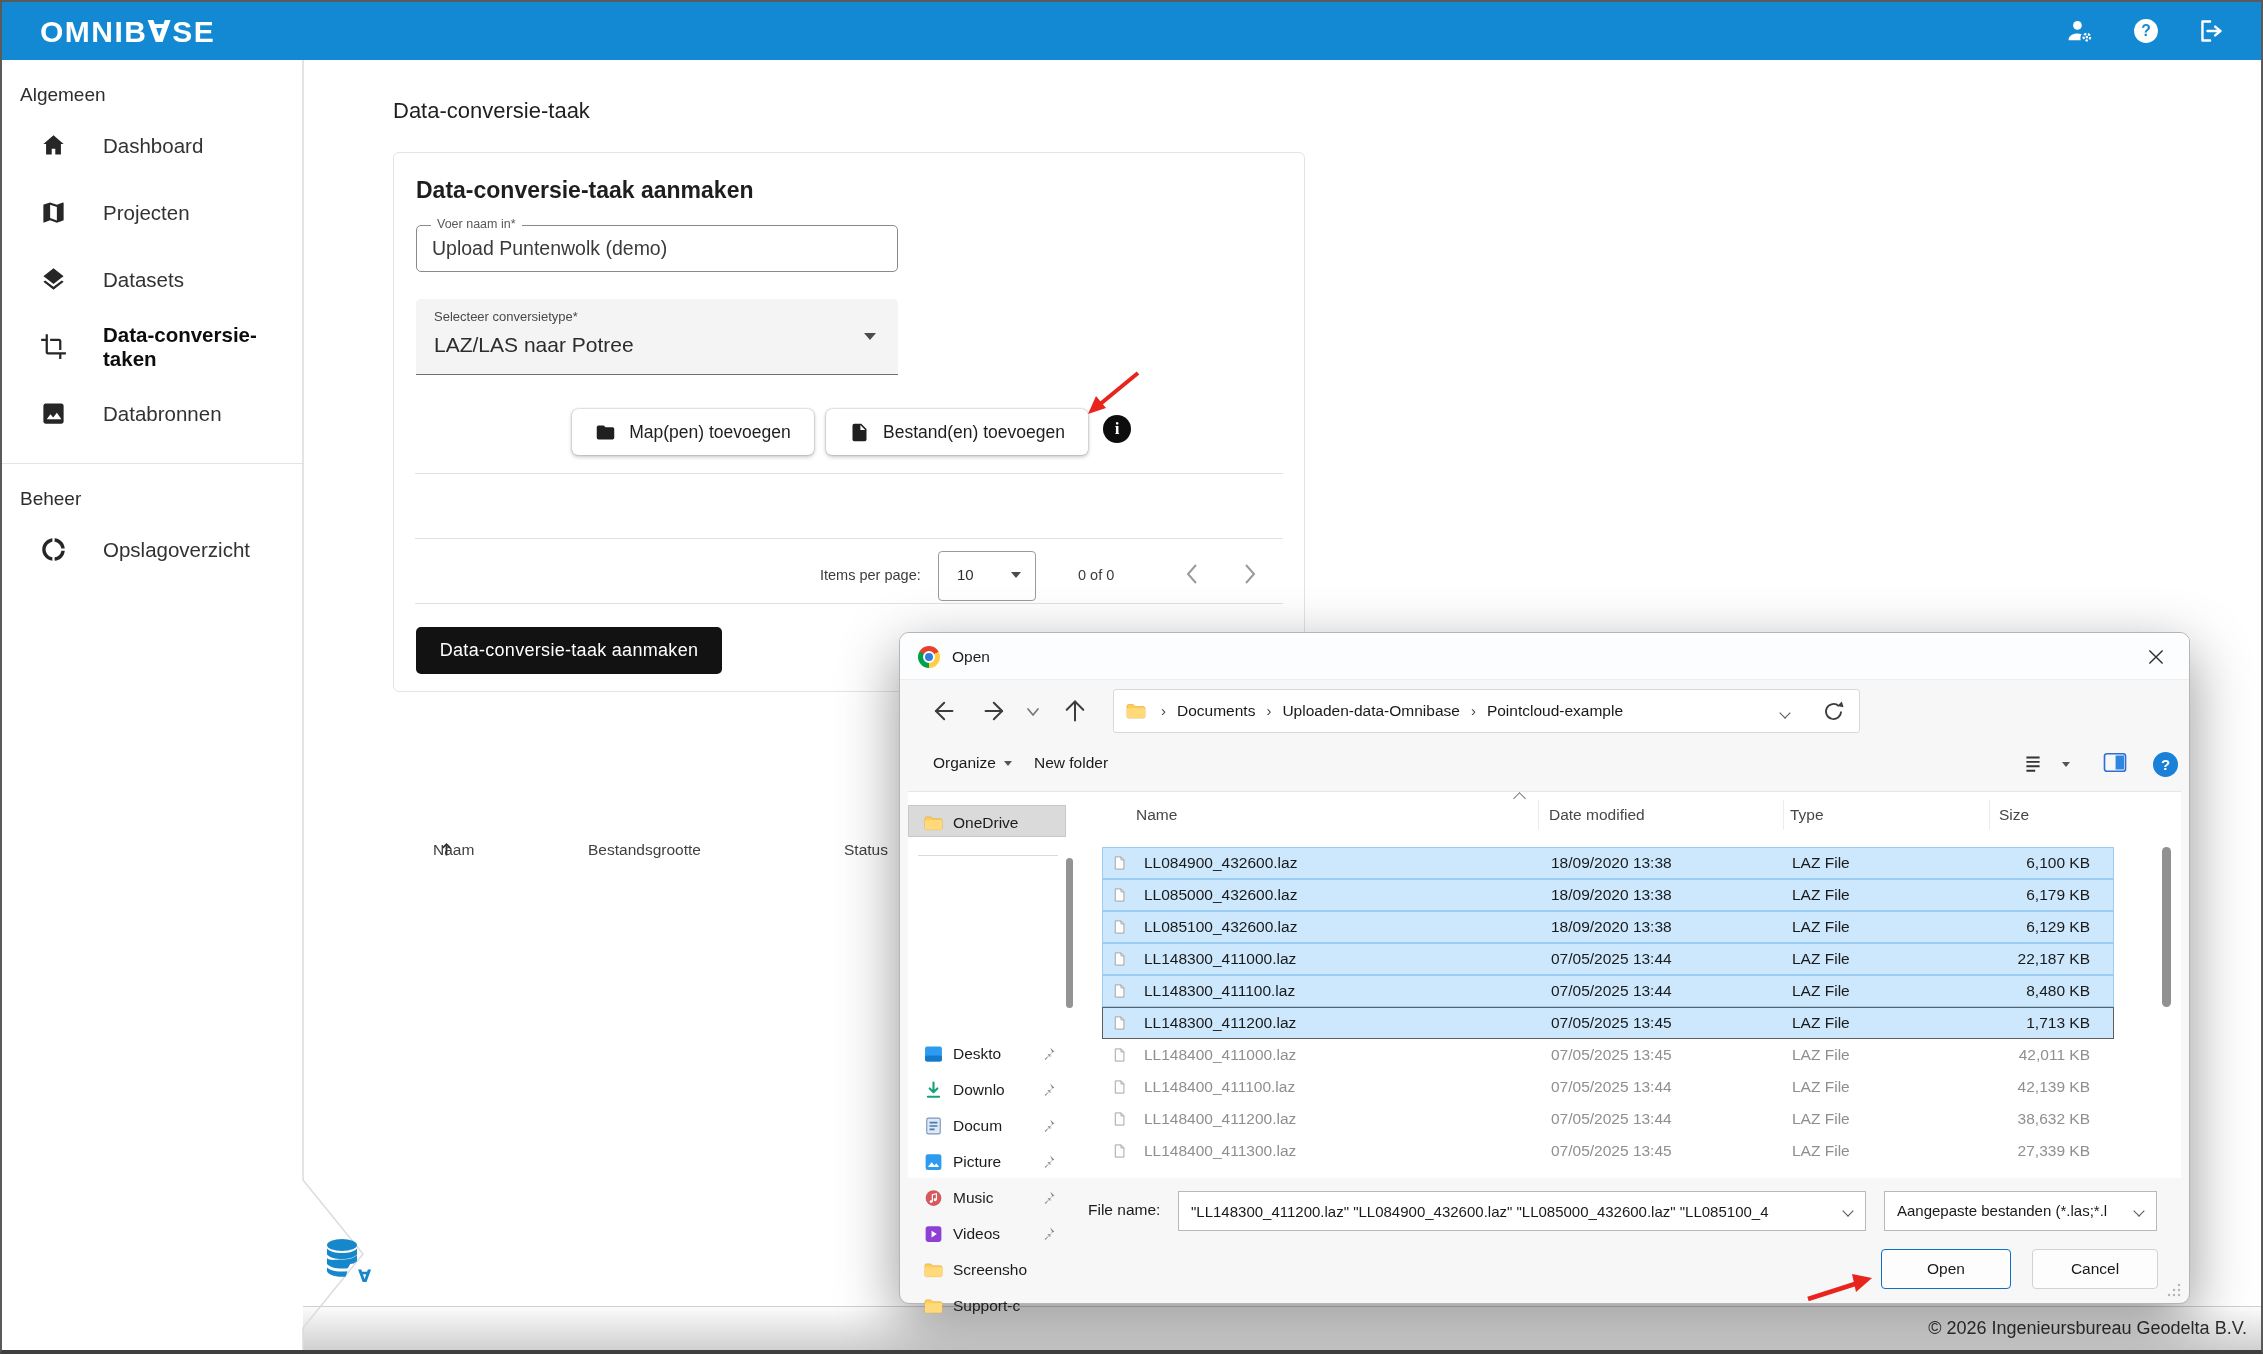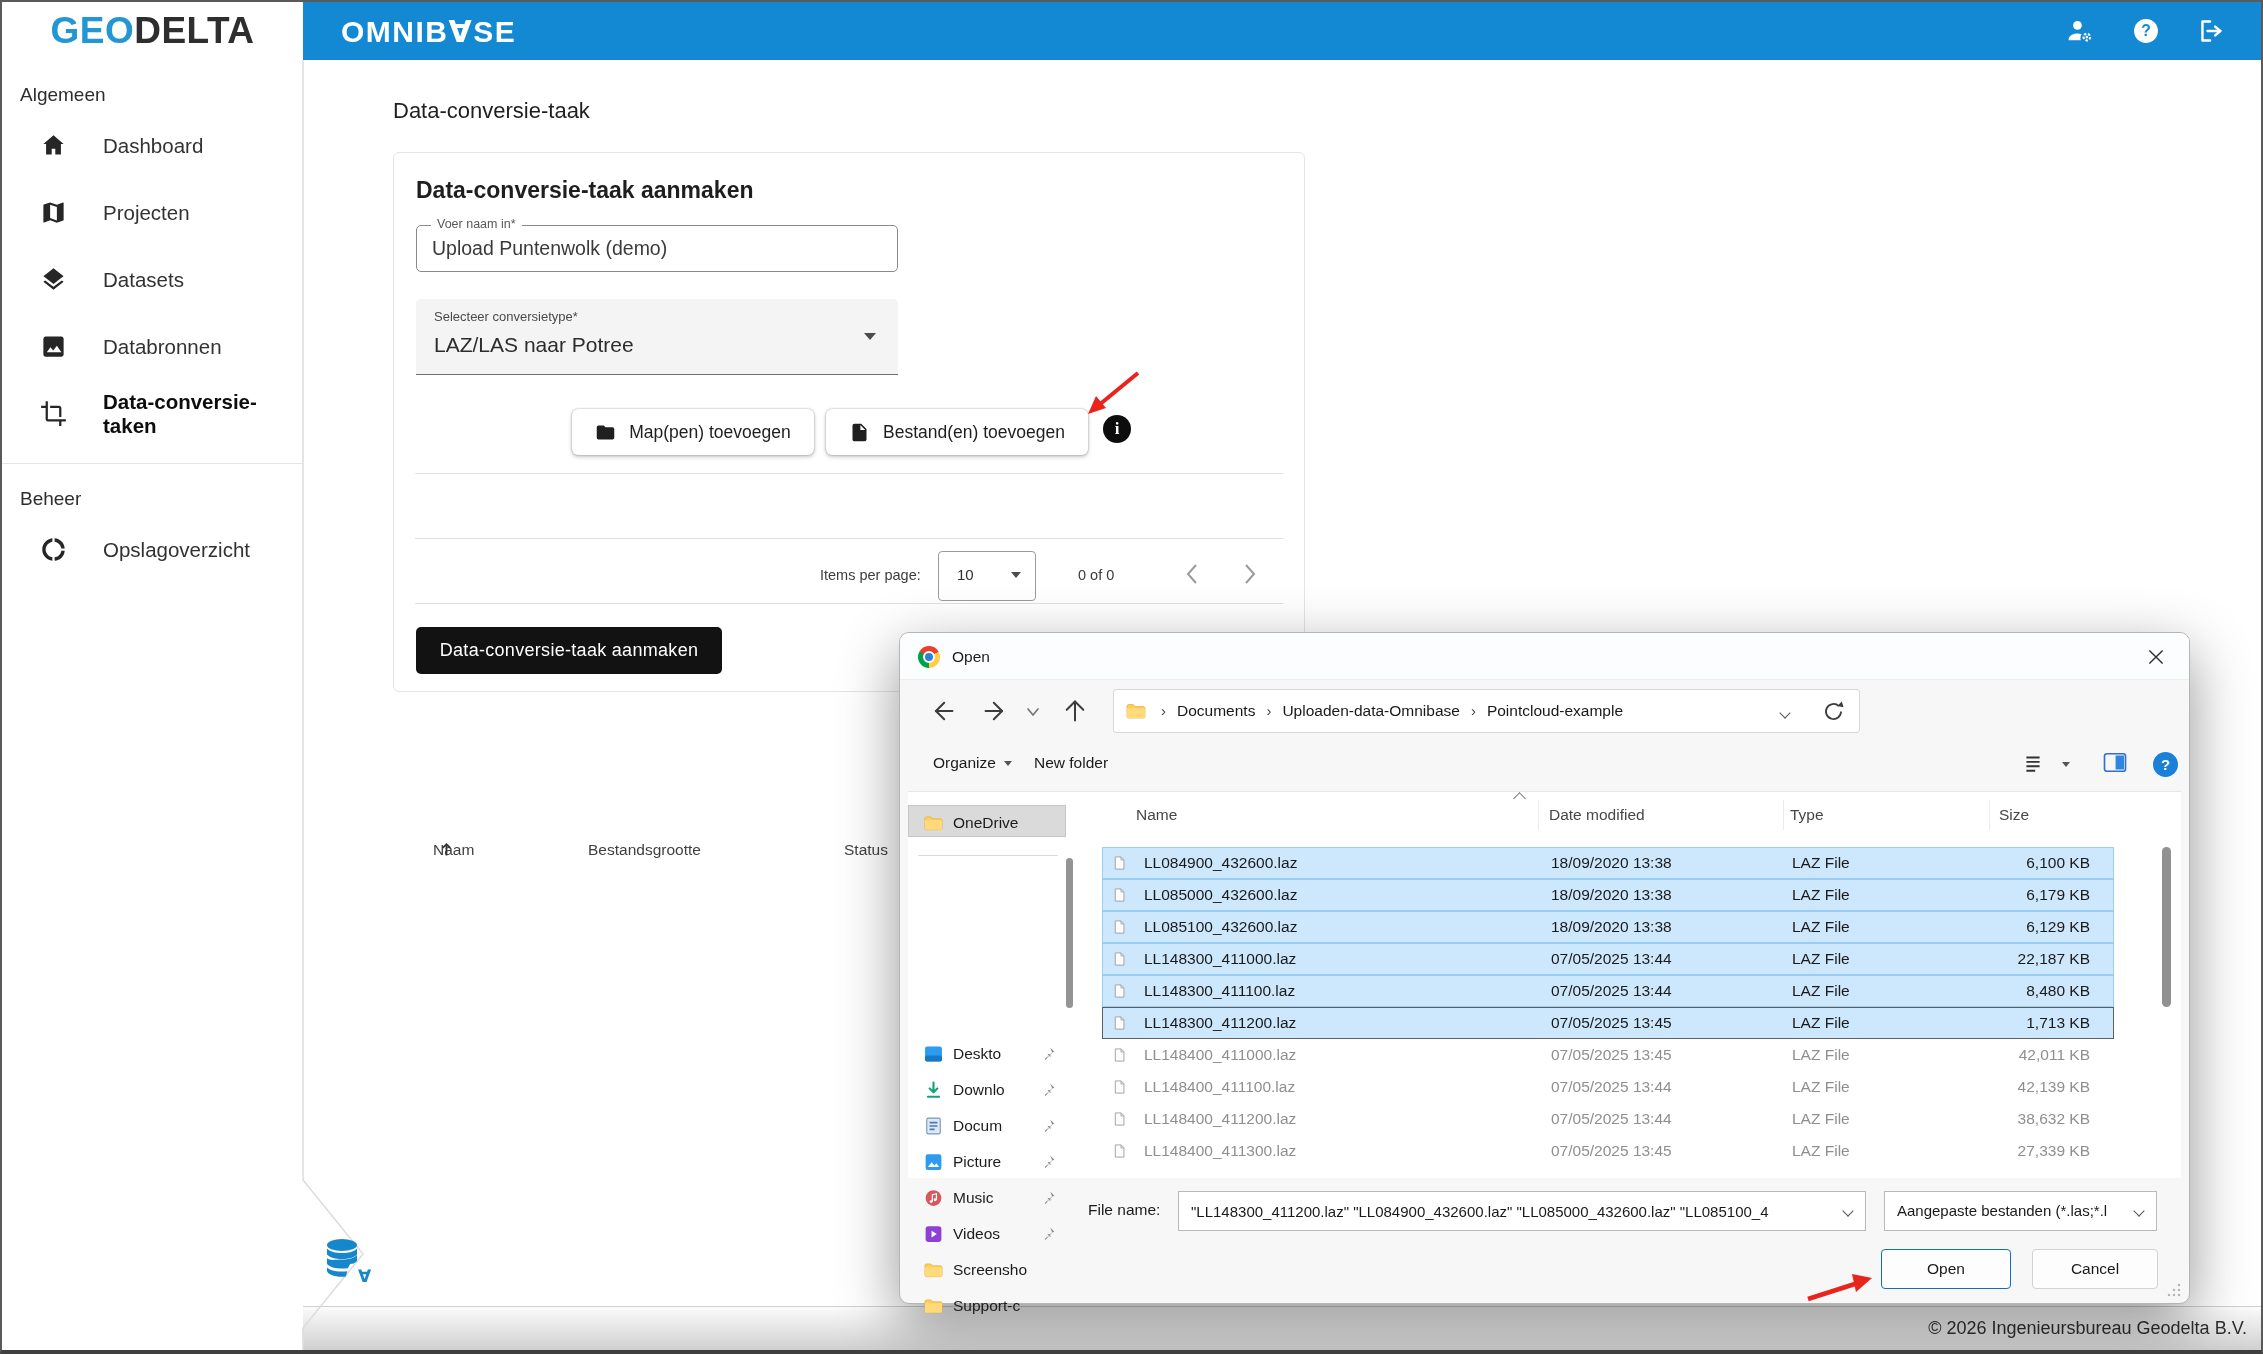--- a/index.html
+++ b/index.html
@@ -168,23 +168,20 @@
   .footer { position:absolute; left:0; right:0; bottom:0; height:44px;
             background:linear-gradient(#fbfbfb,#d0d0d0); border-top:1px solid #cfcfcf; z-index:5; }
   .footer-txt { position:absolute; right:14px; top:0; line-height:42px; font-size:18px; color:#2e2e2e; }
 </style>
 </head>
 <body>
 
 <div class="app">
 
   <div class="topbar">
-    <div class="logo-box">
-      <div class="logo-text"><span class="geo">GEO</span><span>DELTA</span></div>
-    </div>
     <div class="bluebar">
       <span class="product">OMNIB∀SE</span>
       <div class="topbar-icons">
         <span class="tb-ico">
           <svg viewBox="0 0 22 20">
               <g fill="#fff">
                 <circle cx="9" cy="5.6" r="3.4"></circle>
                 <path d="M2 17.2c0-3.2 3.1-5.2 7-5.2 1.2 0 2.3.2 3.3.5a5.2 5.2 0 0 0-1 3.1c0 .6.1 1.1.3 1.6z"></path>
               </g>
               <circle cx="16.4" cy="14.8" r="2.6" fill="none" stroke="#fff" stroke-width="1.7" stroke-dasharray="1.9 1.3"></circle>
@@ -222,32 +219,32 @@
               <path d="M20.5 3l-.16.03L15 5.1 9 3 3.36 4.9c-.21.07-.36.25-.36.48V20.5c0 .28.22.5.5.5l.16-.03L9 18.9l6 2.1 5.64-1.9c.21-.07.36-.25.36-.48V3.5c0-.28-.22-.5-.5-.5zM15 19l-6-2.11V5l6 2.11V19z"></path>
             </svg></span>
           <span class="side-lbl">Projecten</span>
         </div>
         <div class="side-item">
           <span class="side-ico"><svg viewBox="0 0 24 24">
               <path d="M11.99 18.54l-7.37-5.73L3 14.07l9 7 9-7-1.63-1.27-7.38 5.74zM12 16l7.36-5.73L21 9l-9-7-9 7 1.63 1.27L12 16z"></path>
             </svg></span>
           <span class="side-lbl">Datasets</span>
         </div>
+        <div class="side-item active">
+          <span class="side-ico"><svg viewBox="0 0 24 24">
+              <path d="M17 15h2V7c0-1.1-.9-2-2-2H9v2h8v8zM7 17V1H5v4H1v2h4v10c0 1.1.9 2 2 2h10v4h2v-4h4v-2H7z"></path>
+            </svg></span>
+          <span class="side-lbl">Data-conversie-taken</span>
+        </div>
         <div class="side-item">
           <span class="side-ico"><svg viewBox="0 0 24 24">
               <path d="M21 19V5c0-1.1-.9-2-2-2H5c-1.1 0-2 .9-2 2v14c0 1.1.9 2 2 2h14c1.1 0 2-.9 2-2z"></path>
               <path fill="#fff" d="M6 17l3.3-4.3 2.4 2.9 3.3-4.2L19 17z"></path>
             </svg></span>
           <span class="side-lbl">Databronnen</span>
-        </div>
-        <div class="side-item active">
-          <span class="side-ico"><svg viewBox="0 0 24 24">
-              <path d="M17 15h2V7c0-1.1-.9-2-2-2H9v2h8v8zM7 17V1H5v4H1v2h4v10c0 1.1.9 2 2 2h10v4h2v-4h4v-2H7z"></path>
-            </svg></span>
-          <span class="side-lbl">Data-conversie-taken</span>
         </div>
       </div>
       <div class="side-sec">
         <div class="side-sec-label">Beheer</div>
         <div class="side-item">
           <span class="side-ico"><svg viewBox="0 0 24 24">
               <path d="M11 5.08V2c-5 .5-9 4.81-9 10s4 9.5 9 10v-3.08c-3-.48-6-3.4-6-6.92s3-6.44 6-6.92zM18.97 11H22c-.47-5-4-8.53-9-9v3.08C16 5.51 18.54 8 18.97 11zM13 18.92V22c5-.47 8.53-4 9-9h-3.03c-.43 3-2.97 5.49-5.97 5.92z"></path>
             </svg></span>
           <span class="side-lbl">Opslagoverzicht</span>
         </div>

